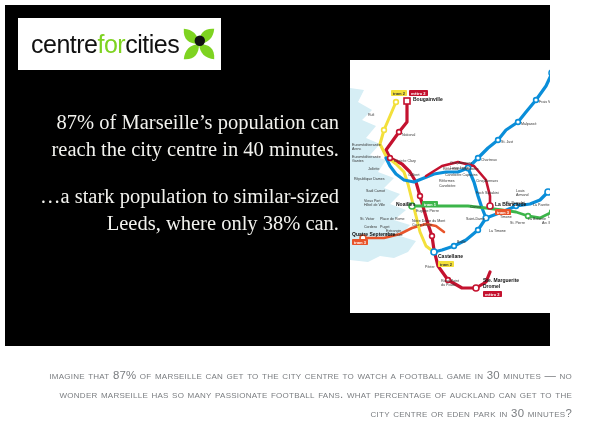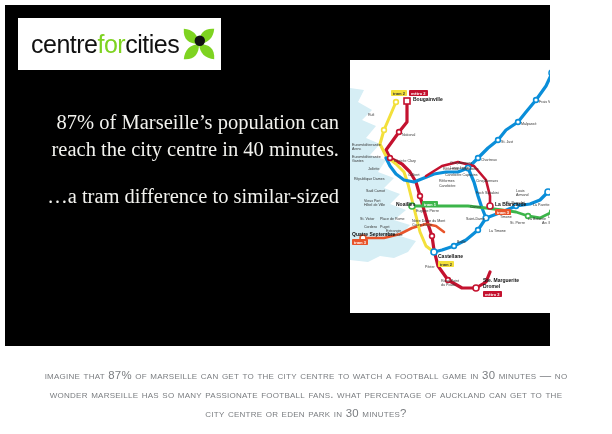--- a/index.html
+++ b/index.html
@@ -66,21 +66,21 @@
     background:#ffffff;
     overflow:hidden;
   }
   #map-svg{display:block;width:253px;height:253px;}
 
   
   #caption{
     position:absolute;
     left:0; top:366px;
     width:612px;
-    text-align:center;
+    text-align:right;
     color:#7a7d80;
     font-family:"Liberation Sans", sans-serif;
     font-size:11.4px;
     font-variant:small-caps;
     text-transform:lowercase;
     letter-spacing:0.25px;
     line-height:1.65;
     padding:0 40px;
     box-sizing:border-box;
   }
@@ -101,21 +101,22 @@
         <path d="M50 50 C24 50 10 38 12 12 C34 14 48 26 50 50 Z"></path>
       </g>
       <circle cx="52" cy="42" r="13" fill="#111111"></circle>
     </svg>
   </div>
 
   <div id="headline">
     <p class="para">87% of Marseille’s population can</p>
     <p class="para">reach the city centre in 40 minutes.</p>
     <div class="gap"></div>
-    <p class="para">…a tram difference to similar-sized</p>
+    <p class="para">…a stark population to similar-sized</p>
+    <p class="para">Leeds, where only 38% can.</p>
   </div>
 
   <div id="map-frame">
     <svg id="map-svg" viewBox="0 0 253 253">
       <rect x="0" y="0" width="253" height="253" fill="#ffffff"></rect>
 
       <g>
         <path fill="#d6eef5" d="M0 28 L14 30 L8 42 L22 50 L12 60 L26 66 L16 78 L30 84 L20 95
           L36 100 L28 112 L44 118 L34 128 L50 134 L40 144 L56 150 L44 160 L60 165
           L50 176 L66 181 L58 192 L44 198 L30 196 L18 202 L0 200 Z"></path>

